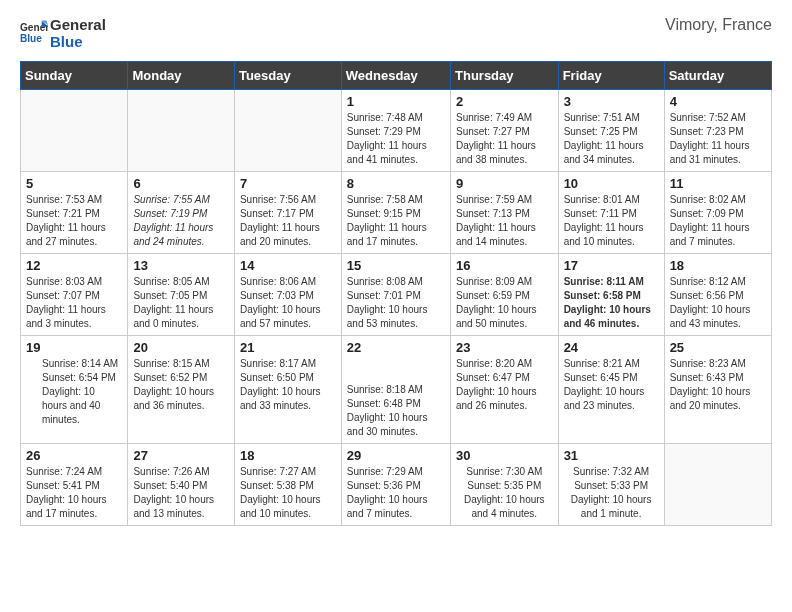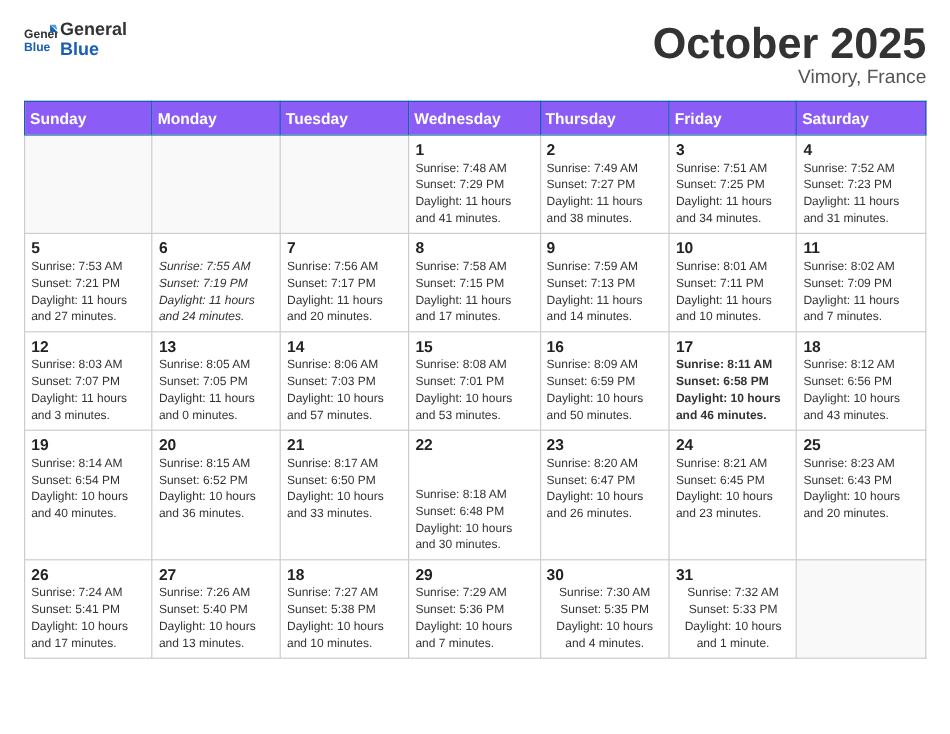--- a/index.html
+++ b/index.html
@@ -41,21 +41,21 @@
     .location-title {
       font-size: 16px;
       color: #555;
     }
     .calendar {
       width: 100%;
       border-collapse: collapse;
       border: 1px solid #ccc;
     }
     .calendar th {
-      background: #8b5cf6;
+      background: #404040;
       color: #fff;
       font-size: 13px;
       padding: 6px 4px;
       text-align: left;
       border: 1px solid #1a5fb4;
       font-weight: bold;
     }
     .calendar td {
       vertical-align: top;
       border: 1px solid #ccc;
@@ -95,21 +95,20 @@
         <text x="0" y="30" font-size="13" font-weight="bold" fill="#1a5fb4" font-family="Arial">Blue</text>
         <polygon points="28,2 36,10 28,10" fill="#1a5fb4"></polygon>
         <polygon points="28,2 34,2 36,8" fill="#5599dd"></polygon>
       </svg>
       <div style="display:flex; flex-direction:column; line-height:1.15;">
         <span style="font-size:15px; font-weight:bold; color:#333;">General</span>
         <span style="font-size:15px; font-weight:bold; color:#1a5fb4;">Blue</span>
       </div>
     </div>
     <div class="title-block">
-      <div class="month-title">October 2025</div>
       <div class="location-title">Vimory, France</div>
     </div>
   </div>
 
   <table class="calendar">
     <thead>
       <tr id="weekday-header">
       <th>Sunday</th>
           <th>Monday</th>
           <th>Tuesday</th>
@@ -164,21 +163,21 @@
           </td>
           <td>
             <div class="day-number">7</div>
             <div class="day-info" style="white-space: pre-line;">Sunrise: 7:56 AM
 Sunset: 7:17 PM
 Daylight: 11 hours and 20 minutes.</div>
           </td>
           <td>
             <div class="day-number">8</div>
             <div class="day-info" style="white-space: pre-line;">Sunrise: 7:58 AM
-Sunset: 7:15 PM
+Sunset: 9:15 PM
 Daylight: 11 hours and 17 minutes.</div>
           </td>
           <td>
             <div class="day-number">9</div>
             <div class="day-info" style="white-space: pre-line;">Sunrise: 7:59 AM
 Sunset: 7:13 PM
 Daylight: 11 hours and 14 minutes.</div>
           </td>
           <td>
             <div class="day-number">10</div>
@@ -233,21 +232,21 @@
           <td>
             <div class="day-number">18</div>
             <div class="day-info" style="white-space: pre-line;">Sunrise: 8:12 AM
 Sunset: 6:56 PM
 Daylight: 10 hours and 43 minutes.</div>
           </td>
         </tr>
         <tr>
           <td>
             <div class="day-number">19</div>
-            <div class="day-info" style="white-space: pre-line;">Sunrise: 8:14 AM
+            <div class="day-info" style="white-space: pre-line; margin-left: 16px;">Sunrise: 8:14 AM
 Sunset: 6:54 PM
 Daylight: 10 hours and 40 minutes.</div>
           </td>
           <td>
             <div class="day-number">20</div>
             <div class="day-info" style="white-space: pre-line;">Sunrise: 8:15 AM
 Sunset: 6:52 PM
 Daylight: 10 hours and 36 minutes.</div>
           </td>
           <td>

